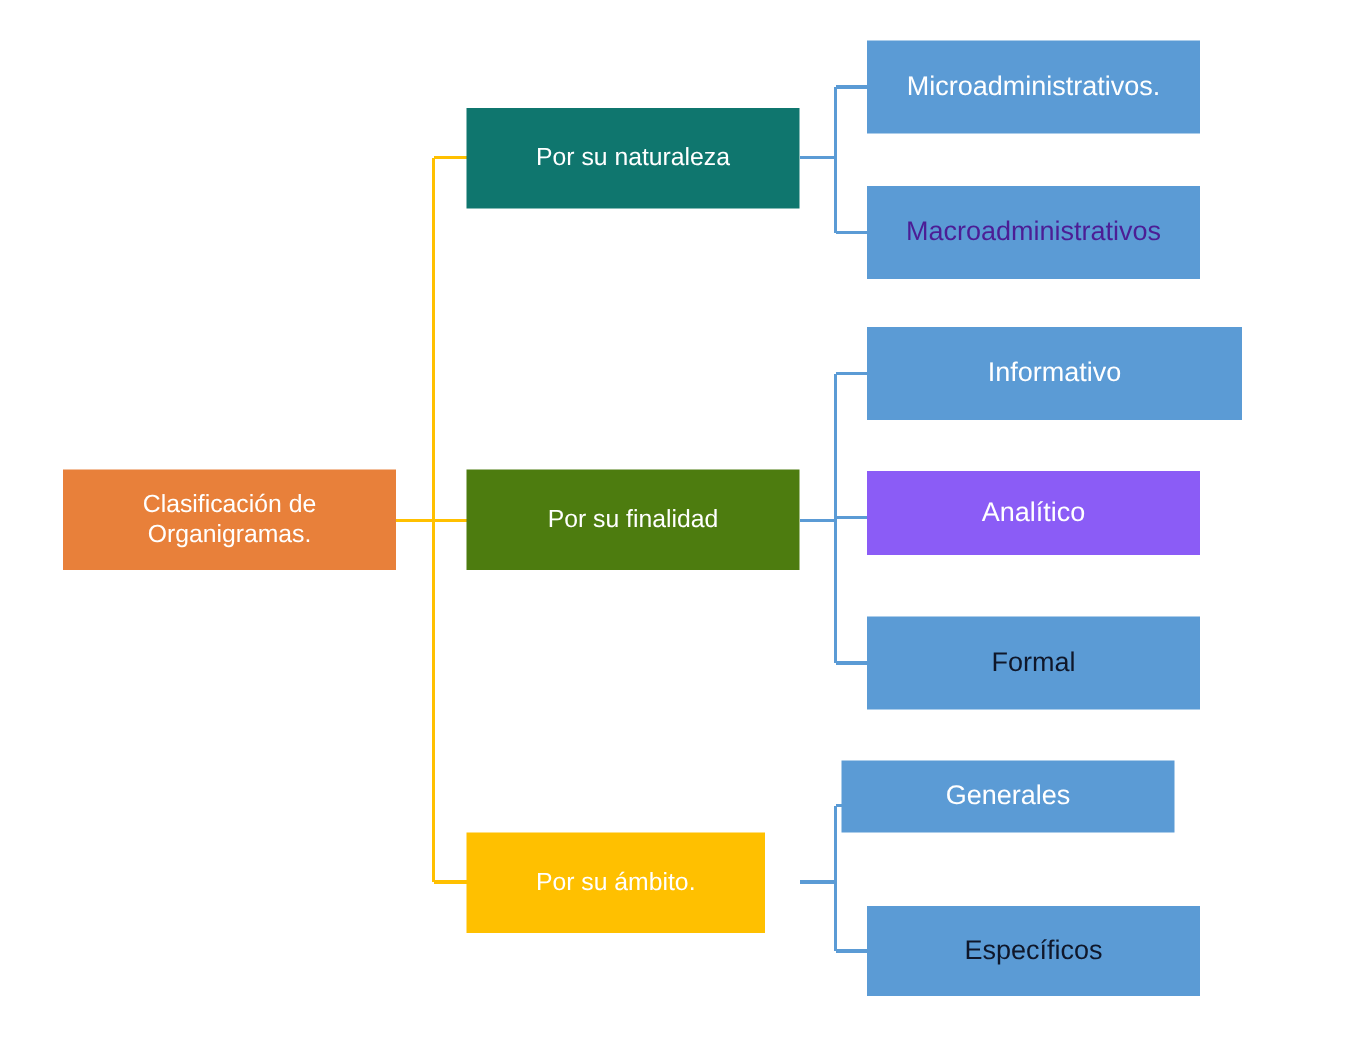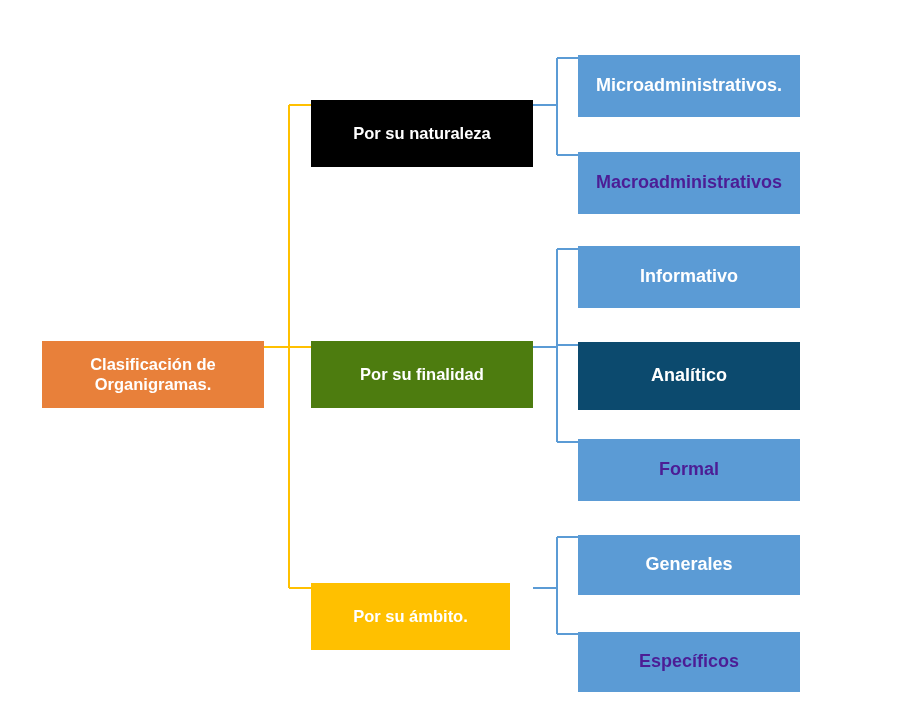--- a/index.html
+++ b/index.html
@@ -27,24 +27,23 @@
     pointer-events: none;
   }
   .node {
     position: absolute;
     box-sizing: border-box;
     display: flex;
     align-items: center;
     justify-content: center;
     text-align: center;
     color: #ffffff;
-    font-weight: bold;
+    font-weight: normal;
     line-height: 1.18;
     white-space: nowrap;
-    margin-top: 28px;
   }
   .node-root {
     background: #E8803A;
     font-size: 16.5px;
     white-space: normal;
     padding: 0 6px;
   }
   .node-branch {
     background: #FFC000;
     font-size: 16.5px;
@@ -87,33 +86,33 @@
     <g stroke="#5B9BD5" stroke-width="2.4" fill="none" shape-rendering="crispEdges">
       <line x1="533" y1="588" x2="557" y2="588" stroke="#5B9BD5"></line>
       <line x1="557" y1="537" x2="557" y2="634" stroke="#5B9BD5"></line>
       <line x1="557" y1="537" x2="578" y2="537" stroke="#5B9BD5"></line>
       <line x1="557" y1="634" x2="578" y2="634" stroke="#5B9BD5"></line>
     </g>
   </svg>
 
   <div class="node node-root" style="left: 42px; top: 313px; width: 222px; height: 67px; background: rgb(232, 128, 58); color: rgb(255, 255, 255);">Clasificación de Organigramas.</div>
 
-  <div class="node node-branch" style="left: 311px; top: 72px; width: 222px; height: 67px; background: #000000; color: rgb(255, 255, 255);">Por su naturaleza</div>
+  <div class="node node-branch" style="left: 311px; top: 72px; width: 222px; height: 67px; background: #0f766e; color: rgb(255, 255, 255);">Por su naturaleza</div>
 
   <div class="node node-branch" style="left: 311px; top: 313px; width: 222px; height: 67px; background: #4d7c0f; color: rgb(255, 255, 255);">Por su finalidad</div>
 
   <div class="node node-branch" style="left: 311px; top: 555px; width: 199px; height: 67px; background: rgb(255, 192, 0); color: rgb(255, 255, 255);">Por su ámbito.</div>
 
   <div class="node node-leaf" style="left: 578px; top: 27px; width: 222px; height: 62px; background: rgb(91, 155, 213); color: rgb(255, 255, 255);">Microadministrativos.</div>
 
   <div class="node node-leaf" style="left: 578px; top: 124px; width: 222px; height: 62px; background: rgb(91, 155, 213); color: #4c1d95;">Macroadministrativos</div>
 
-  <div class="node node-leaf" style="left: 578px; top: 218px; width: 222px; height: 62px; background: rgb(91, 155, 213); color: rgb(255, 255, 255);">Informativo</div>
+  <div class="node node-leaf" style="left: 578px; top: 218px; width: 250px; height: 62px; background: rgb(91, 155, 213); color: rgb(255, 255, 255);">Informativo</div>
 
-  <div class="node node-leaf" style="left: 578px; top: 314px; width: 222px; height: 68px; background: #0c4a6e; color: rgb(255, 255, 255);">Analítico</div>
+  <div class="node node-leaf" style="left: 578px; top: 314px; width: 222px; height: 56px; background: #8b5cf6; color: rgb(255, 255, 255);">Analítico</div>
 
-  <div class="node node-leaf" style="left: 578px; top: 411px; width: 222px; height: 62px; background: rgb(91, 155, 213); color: #4c1d95;">Formal</div>
+  <div class="node node-leaf" style="left: 578px; top: 411px; width: 222px; height: 62px; background: rgb(91, 155, 213); color: #0f172a;">Formal</div>
 
-  <div class="node node-leaf" style="left: 578px; top: 507px; width: 222px; height: 60px; background: rgb(91, 155, 213); color: rgb(255, 255, 255);">Generales</div>
+  <div class="node node-leaf" style="left: 561px; top: 507px; width: 222px; height: 48px; background: rgb(91, 155, 213); color: rgb(255, 255, 255);">Generales</div>
 
-  <div class="node node-leaf" style="left: 578px; top: 604px; width: 222px; height: 60px; background: rgb(91, 155, 213); color: #4c1d95;">Específicos</div>
+  <div class="node node-leaf" style="left: 578px; top: 604px; width: 222px; height: 60px; background: rgb(91, 155, 213); color: #0f172a;">Específicos</div>
 
 </div>
 
 </body></html>

